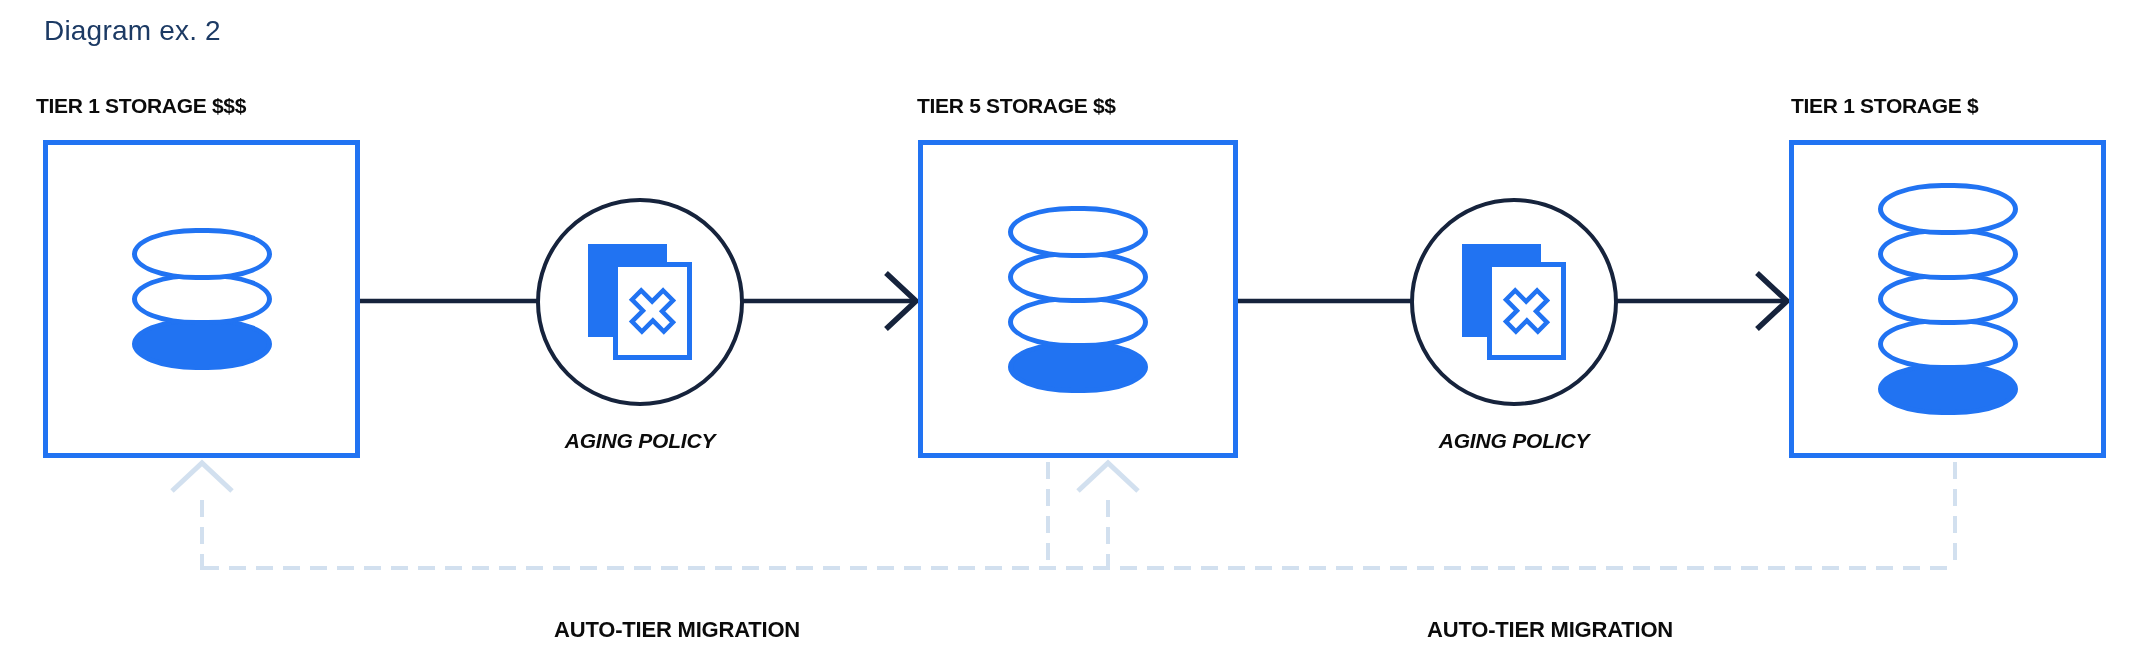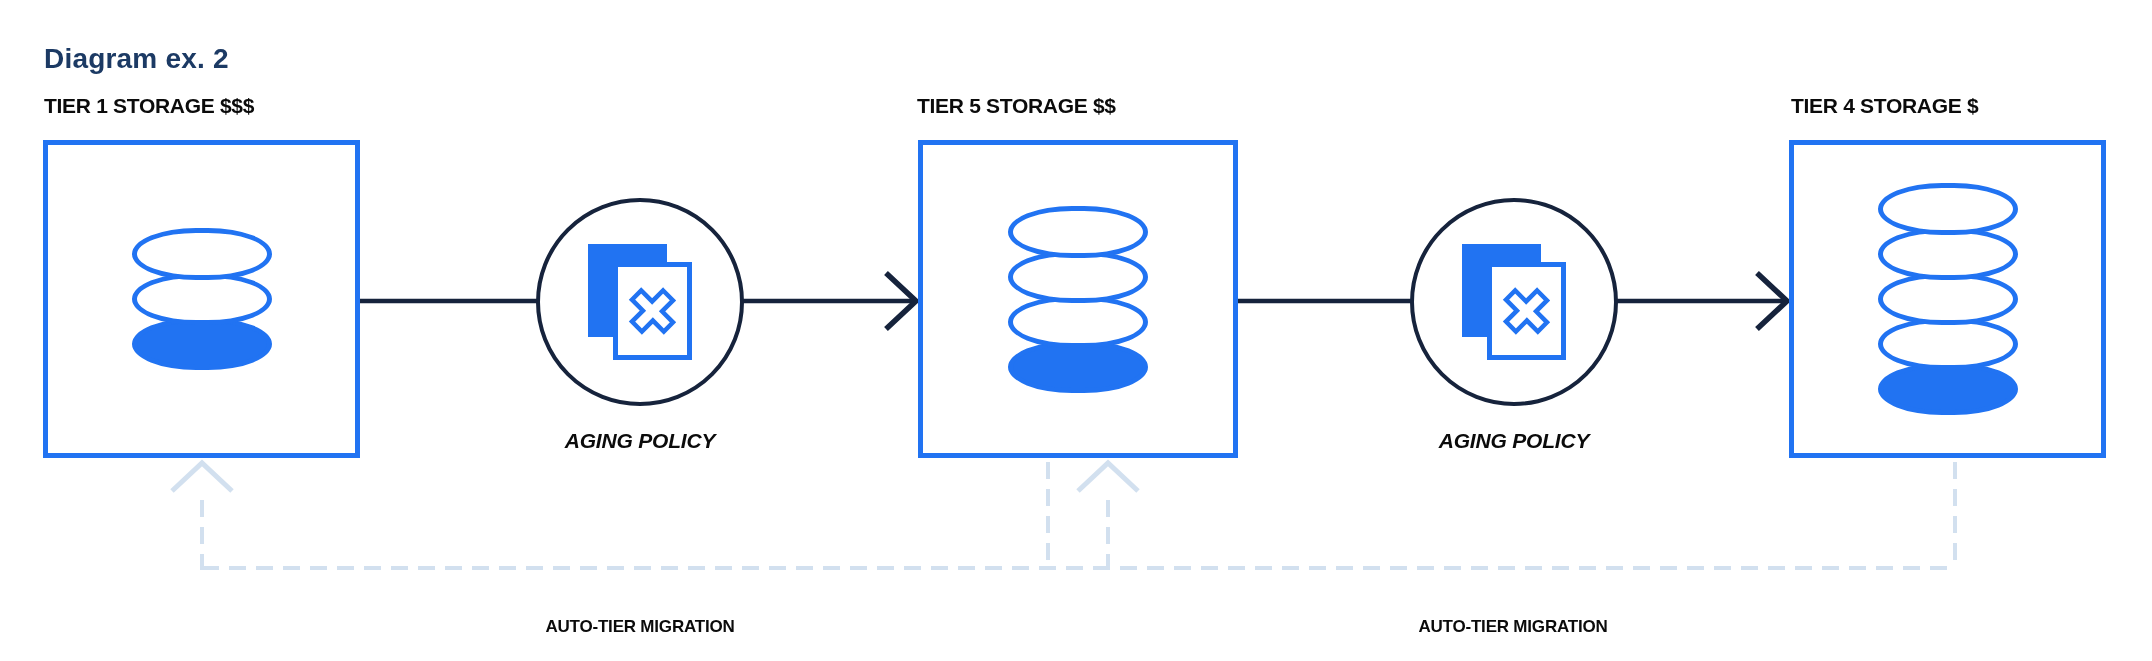--- a/index.html
+++ b/index.html
@@ -6,21 +6,21 @@
     --blue:#2173F2; --navy:#16233C; --navy_title:#1C3A64;
     --dash:#D2E0EF; --text:#0B0B0B; --bg:#FFFFFF;
   }
   html,body{margin:0;padding:0;background:var(--bg);}
   .canvas{
     position:relative;width:2152px;height:661px;background:var(--bg);
     font-family:"Liberation Sans",sans-serif;overflow:hidden;
   }
   .page-title{
     position:absolute;left:44px;top:14px;font-size:28px;line-height:34px;
-    color:var(--navy_title);font-weight:700;letter-spacing:0.2px;margin-top:28px;
+    color:var(--navy_title);font-weight:400;letter-spacing:0.2px;
   }
   .connectors{position:absolute;left:0;top:0;}
   .flow{stroke:var(--navy);stroke-width:4.5;fill:none;}
   .flow-head{stroke:var(--navy);stroke-width:5.5;fill:none;stroke-linejoin:miter;}
   .mig{stroke:var(--dash);stroke-width:4;fill:none;stroke-dasharray:17 10;}
   .mig-head{stroke:var(--dash);stroke-width:5;fill:none;stroke-linejoin:miter;}
   .node-label{
     position:absolute;top:94px;font-size:21px;font-weight:bold;color:var(--text);
     letter-spacing:-0.3px;white-space:nowrap;
   }
@@ -39,21 +39,21 @@
   .policy-circle{
     position:absolute;top:198px;width:208px;height:208px;box-sizing:border-box;
     border:4px solid var(--navy);border-radius:50%;background:#fff;
     display:flex;align-items:center;justify-content:center;
   }
   .caption{
     position:absolute;font-size:21px;font-weight:bold;color:var(--text);
     text-align:center;letter-spacing:-0.2px;white-space:nowrap;
   }
   .aging-label{top:429px;width:220px;font-style:italic;}
-  .migration-label{top:617px;width:320px;font-size:17px;}
+  .migration-label{top:617px;width:320px;font-size:22px;text-align:right;}
   .doc-back{fill:var(--blue);}
   .doc-front{fill:#fff;stroke:var(--blue);stroke-width:5;}
   .x-glyph{fill:#fff;stroke:var(--blue);stroke-width:4.5;}
 </style>
 </head>
 <body>
 
 <div class="canvas">
 
   <div class="page-title">Diagram ex. 2</div>
@@ -70,23 +70,23 @@
 
     <line class="mig" x1="1048" y1="462" x2="1048" y2="570"></line>
     <line class="mig" x1="1955" y1="462" x2="1955" y2="570"></line>
     <line class="mig" x1="202" y1="568" x2="1955" y2="568"></line>
     <line class="mig" x1="202" y1="500" x2="202" y2="570"></line>
     <line class="mig" x1="1108" y1="500" x2="1108" y2="570"></line>
     <polyline class="mig-head" points="172,491 202,463 232,491"></polyline>
     <polyline class="mig-head" points="1078,491 1108,463 1138,491"></polyline>
   </svg>
 
-  <div class="node-label" style="left:44px">TIER 1 STORAGE $$$</div>
+  <div class="node-label" style="left:36px">TIER 1 STORAGE $$$</div>
   <div class="node-label" style="left:917px">TIER 5 STORAGE $$</div>
-  <div class="node-label" style="left:1791px">TIER 4 STORAGE $</div>
+  <div class="node-label" style="left:1791px">TIER 1 STORAGE $</div>
 
   <div class="tier-box" style="left:43px;width:317px">
     <div class="disk-stack">
         <div class="disk" style="z-index: 3;"></div>
         <div class="disk" style="z-index: 2;"></div>
         <div class="disk filled" style="z-index: 1;"></div>
       </div>
   </div>
   <div class="tier-box" style="left:918px;width:320px">
     <div class="disk-stack">

